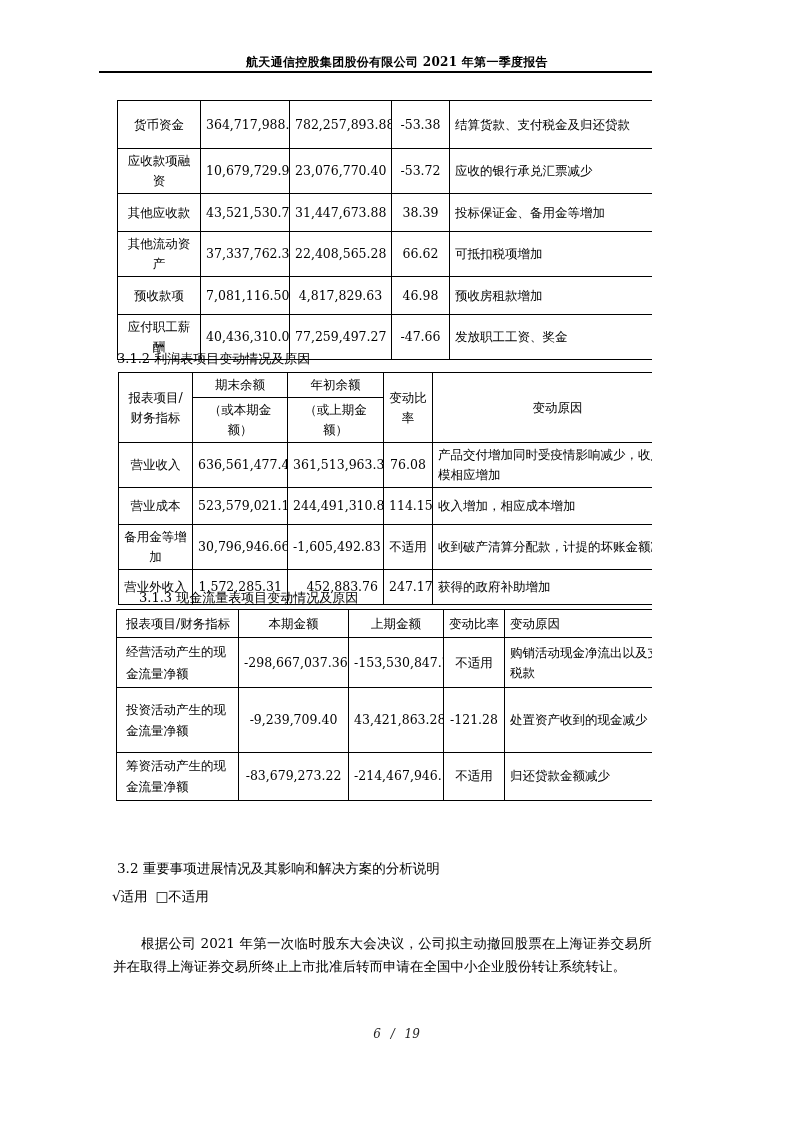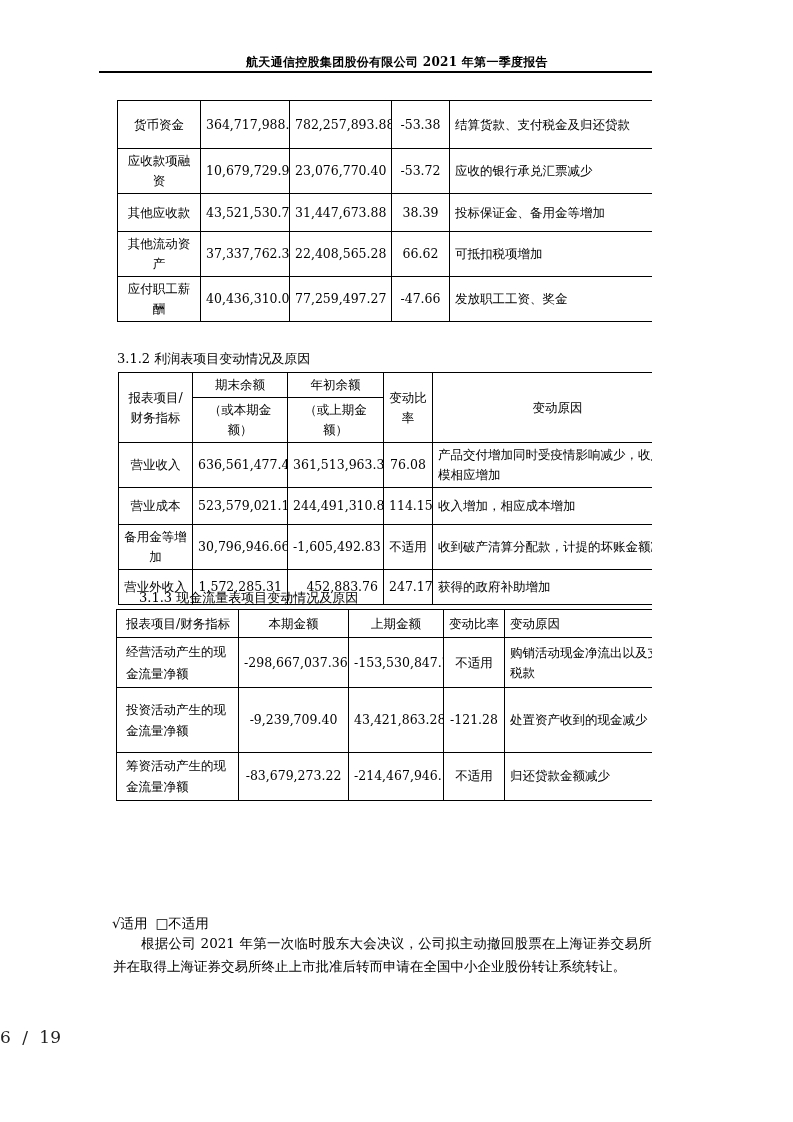--- a/index.html
+++ b/index.html
@@ -26,30 +26,30 @@
   td.al { text-align:left; padding-left:8px; }
   td.ar { text-align:right; padding-right:4px; }
   #t1 { top:100px; left:117px; width:589px; }
   #t2 { top:372px; left:118px; width:564px; }
   #t3 { top:609px; left:116px; width:566px; }
   #t3 td.label { padding-left:9px; line-height:1.7; }
   .sec-heading { position:absolute; font-size:13px; }
   #h312 { top:350px; left:117px; }
   #h313 { top:589px; left:139px; }
   #h32  { top:860px; left:117px; font-size:13.5px; }
-  #applicable { position:absolute; top:888px; left:112px; font-size:13.5px;margin-top:27px; }
+  #applicable { position:absolute; top:888px; left:112px; font-size:13.5px; }
   #applicable .gap { display:inline-block; width:8px; }
   .body-text {
     position:absolute; top:904px; left:113px; width:580px;
     font-size:13.5px; line-height:22.6px; text-align:justify;
   }
   .body-text p { text-indent:28px;margin-top:28px; }
   .page-footer {
     position:absolute; top:1027px; left:0; width:793px;
-    text-align:left; font-size:17px; word-spacing:6px; color:#222;
+    text-align:center; font-size:12px; word-spacing:6px; color:#222;font-style:italic;
   }
 </style>
 </head>
 <body>
 
 <div class="page">
 
   <div class="doc-title">航天通信控股集团股份有限公司 2021 年第一季度报告</div>
   <div class="header-rule"></div>
 
@@ -83,20 +83,27 @@
         <td class="ac num">38.39</td>
         <td class="al">投标保证金、备用金等增加</td>
       </tr>
       <tr style="height:39px">
         <td class="ac">其他流动资产</td>
         <td class="ac num">37,337,762.31</td>
         <td class="ac num">22,408,565.28</td>
         <td class="ac num">66.62</td>
         <td class="al">可抵扣税项增加</td>
       </tr>
+      <tr style="height:38px">
+        <td class="ac">预收款项</td>
+        <td class="ac num">7,081,116.50</td>
+        <td class="ac num">4,817,829.63</td>
+        <td class="ac num">46.98</td>
+        <td class="al">预收房租款增加</td>
+      </tr>
       <tr style="height:37px">
         <td class="ac">应付职工薪酬</td>
         <td class="ac num">40,436,310.01</td>
         <td class="ac num">77,259,497.27</td>
         <td class="ac num">-47.66</td>
         <td class="al">发放职工工资、奖金</td>
       </tr>
     </tbody>
   </table>
 
@@ -188,20 +195,21 @@
       <tr style="height:41px">
         <td class="al label">筹资活动产生的现金流量净额</td>
         <td class="ac num">-83,679,273.22</td>
         <td class="ac num">-214,467,946.14</td>
         <td class="ac">不适用</td>
         <td class="al">归还贷款金额减少</td>
       </tr>
     </tbody>
   </table>
 
+  <div class="sec-heading" id="h32">3.2 重要事项进展情况及其影响和解决方案的分析说明</div>
 
   <div id="applicable">
     <span>√适用</span><span class="gap"></span><span>□不适用</span>
   </div>
 
   <div class="body-text">
     <p>根据公司 2021 年第一次临时股东大会决议，公司拟主动撤回股票在上海证券交易所的交易并在取得上海证券交易所终止上市批准后转而申请在全国中小企业股份转让系统转让。</p>
   </div>
 
   <div class="page-footer">6 / 19</div>

